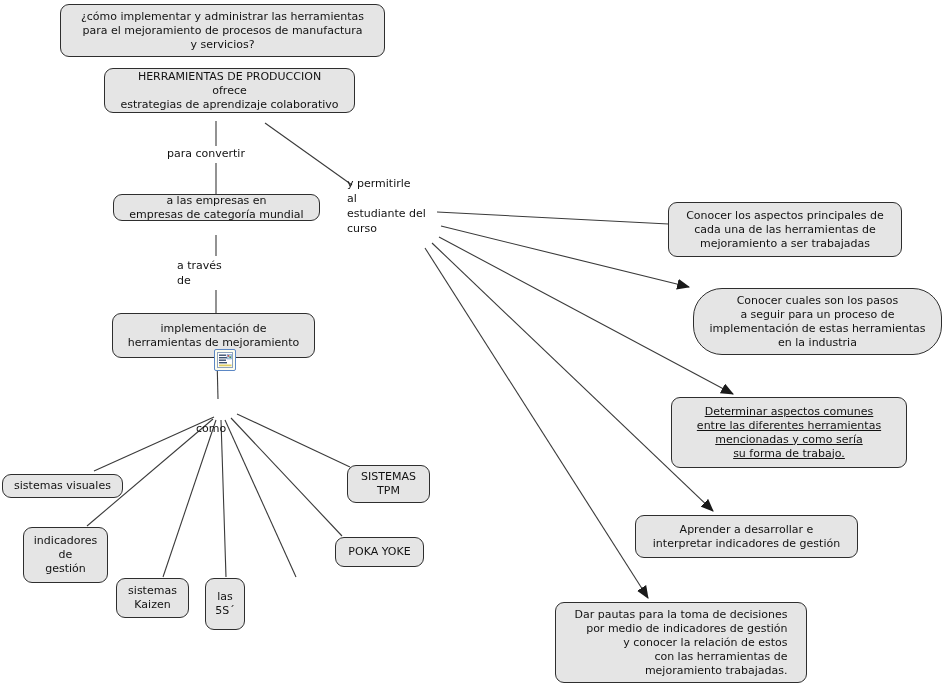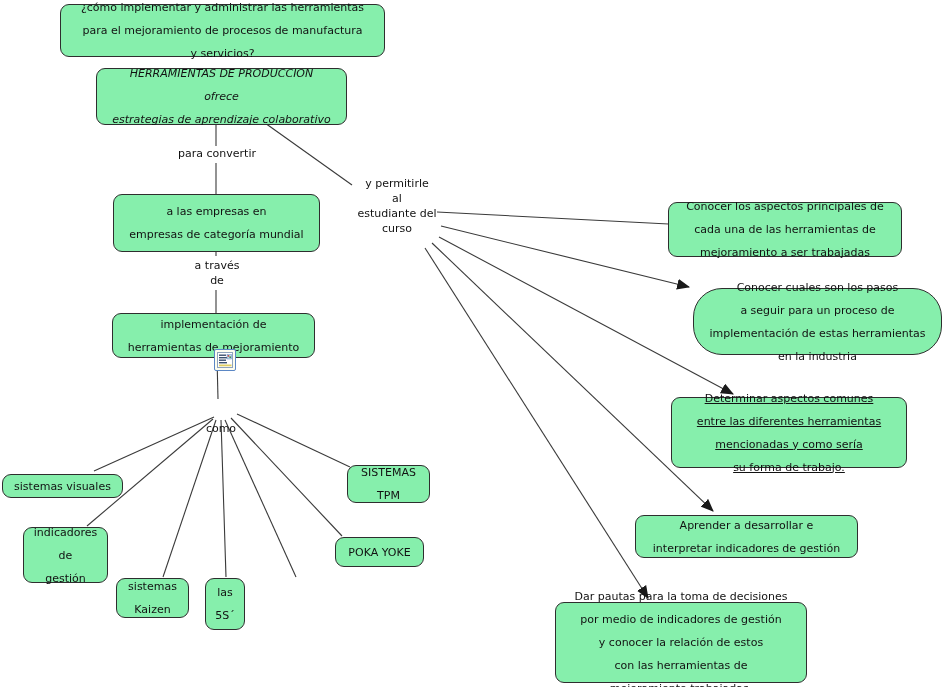--- a/index.html
+++ b/index.html
@@ -3,27 +3,27 @@
 <meta charset="utf-8">
 <style>
   html,body{margin:0;padding:0;background:#ffffff;}
   .canvas{
     position:relative;width:945px;height:687px;background:#ffffff;overflow:hidden;
     font-family:"DejaVu Sans","Liberation Sans",sans-serif;
   }
   svg.links{position:absolute;left:0;top:0;z-index:0;}
   .node{
     position:absolute;z-index:1;box-sizing:border-box;
-    background:#86efac;border:1px solid #2e2e2e;border-radius:9px;
+    background:#e5e5e5;border:1px solid #2e2e2e;border-radius:9px;
     display:flex;align-items:center;justify-content:center;
     text-align:center;white-space:pre-line;
-    font-size:11px;line-height:23px;color:#121212;padding:2px 6px;
+    font-size:11px;line-height:14px;color:#121212;padding:2px 6px;
   }
   .lbl{
-    position:absolute;z-index:1;text-align:center;white-space:pre-line;
+    position:absolute;z-index:1;white-space:pre-line;
     font-size:11px;line-height:15px;color:#121212;
   }
   .res-icon{
     position:absolute;z-index:2;width:20px;height:20px;left:214px;top:349px;
     background:#fdfdef;border:1px solid #5b87c5;border-radius:2px;
     display:flex;align-items:center;justify-content:center;cursor:pointer;
   }
 </style>
 </head>
 <body>
@@ -61,34 +61,34 @@
       <line x1="439" y1="237" x2="733" y2="394" marker-end="url(#arw)"></line>
       <line x1="432" y1="243" x2="713" y2="511" marker-end="url(#arw)"></line>
       <line x1="425" y1="248" x2="648" y2="598" marker-end="url(#arw)"></line>
     </g>
   </svg>
 
   <div class="node" style="left:60px;top:4px;width:325px;height:53px;">¿cómo implementar y administrar las herramientas
 para el mejoramiento de procesos de manufactura
 y servicios?</div>
 
-  <div class="node" style="left:96px;top:68px;width:251px;height:57px;font-style:italic;">HERRAMIENTAS DE PRODUCCION
+  <div class="node" style="left:104px;top:68px;width:251px;height:45px;">HERRAMIENTAS DE PRODUCCION
 ofrece
 estrategias de aprendizaje colaborativo</div>
 
   <div class="lbl" style="left:167px;top:146px;width:100px;">para convertir</div>
   <div class="lbl" style="left:177px;top:258px;width:80px;">a través
 de</div>
   <div class="lbl" style="left:196px;top:421px;width:50px;">como</div>
   <div class="lbl" style="left:347px;top:176px;width:100px;">y permitirle
 al
 estudiante del
 curso</div>
 
-  <div class="node" style="left:113px;top:194px;width:207px;height:58px;">a las empresas en
+  <div class="node" style="left:113px;top:194px;width:207px;height:27px;">a las empresas en
 empresas de categoría mundial</div>
   <div class="node" style="left:112px;top:313px;width:203px;height:45px;">implementación de
 herramientas de mejoramiento</div>
 
   <div class="res-icon">
     <svg width="16" height="16" viewBox="0 0 16 16">
       <rect x="0.5" y="0.5" width="15" height="15" fill="#ffffff" stroke="#8fa3bd"></rect>
       <rect x="2" y="2.5" width="7" height="1.4" fill="#3a4f6e"></rect>
       <rect x="2" y="5" width="8" height="1.4" fill="#3a4f6e"></rect>
       <rect x="2" y="7.5" width="7" height="1.4" fill="#3a4f6e"></rect>
@@ -118,19 +118,19 @@
   <div class="node" style="left:693px;top:288px;width:249px;height:67px;border-radius:29px;">Conocer cuales son los pasos
 a seguir para un proceso de
 implementación de estas herramientas
 en la industria</div>
   <div class="node" style="left:671px;top:397px;width:236px;height:71px;text-decoration:underline;">Determinar aspectos comunes
 entre las diferentes herramientas
 mencionadas y como sería
 su forma de trabajo.</div>
   <div class="node" style="left:635px;top:515px;width:223px;height:43px;">Aprender a desarrollar e
 interpretar indicadores de gestión</div>
-  <div class="node" style="left:555px;top:602px;width:252px;height:81px;">Dar pautas para la toma de decisiones
+  <div class="node" style="left:555px;top:602px;width:252px;height:81px;text-align:right;">Dar pautas para la toma de decisiones
 por medio de indicadores de gestión
 y conocer la relación de estos
 con las herramientas de
 mejoramiento trabajadas.</div>
 
 </div>
 
 </body></html>

